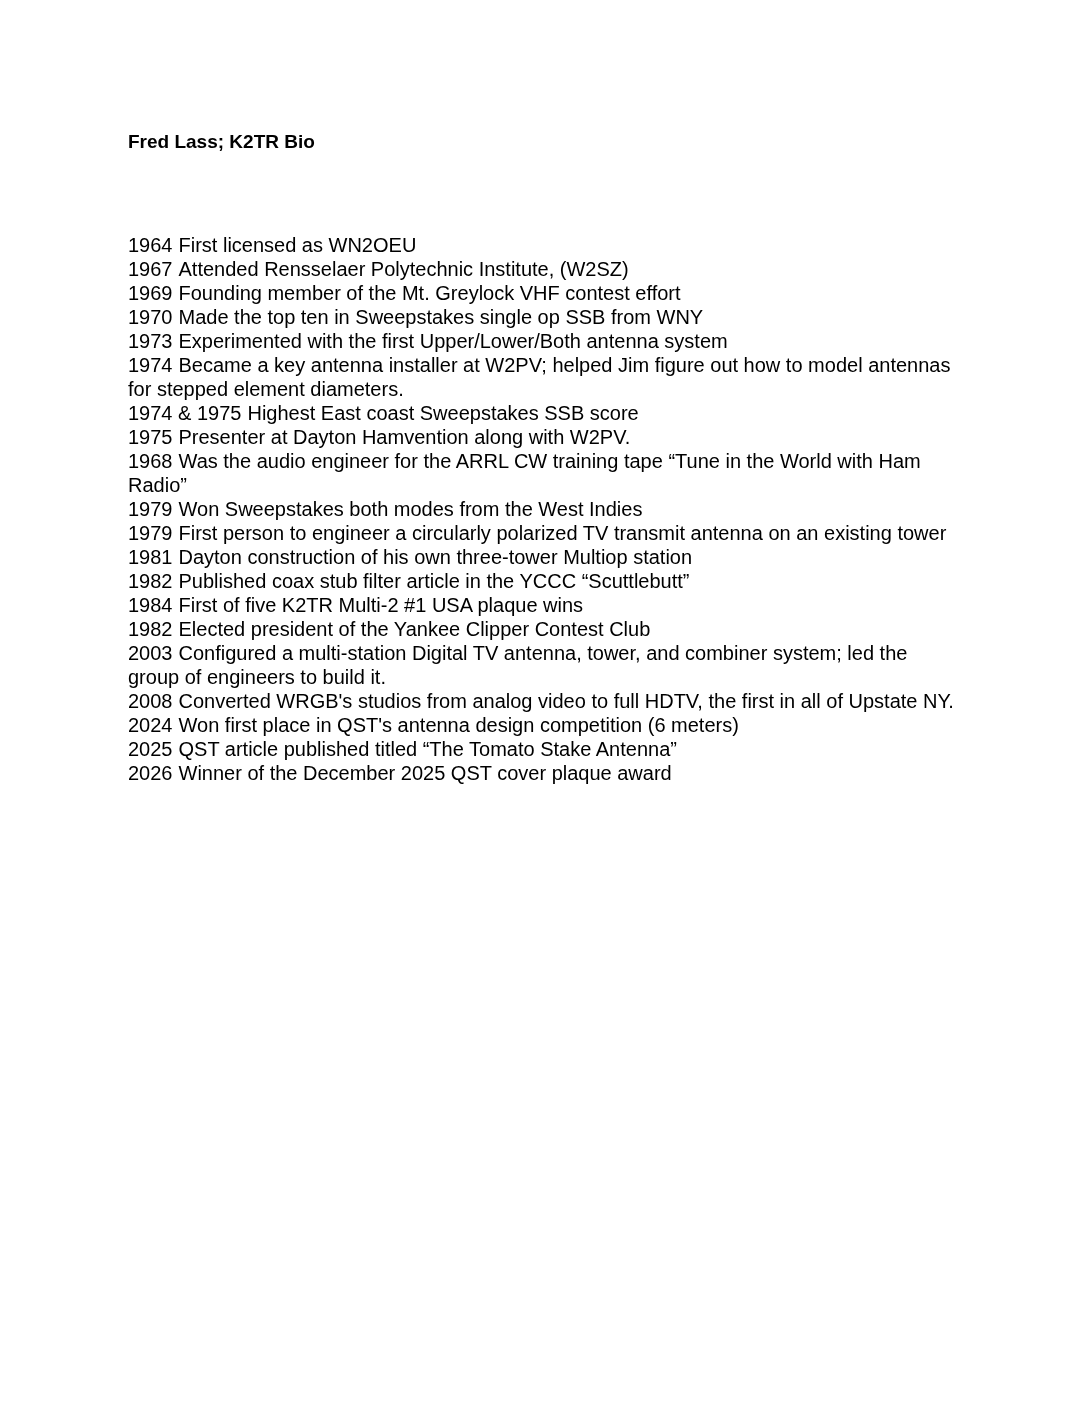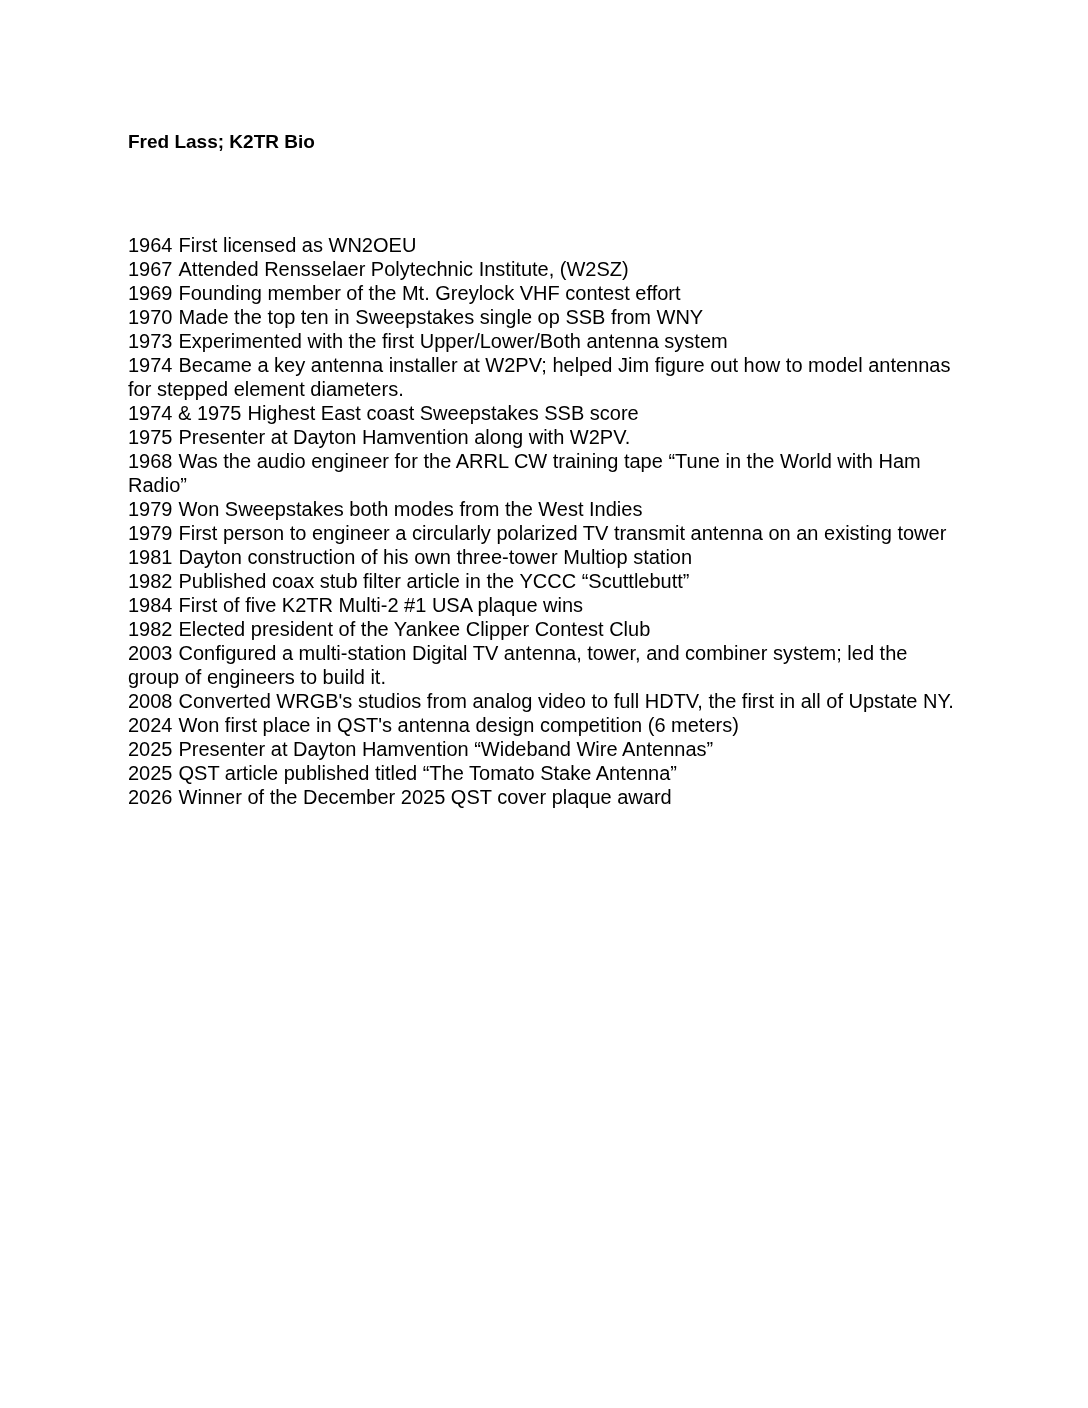--- a/index.html
+++ b/index.html
@@ -58,17 +58,16 @@
       <p class="entry"><span class="year">1968</span><span class="entry-text">Was the audio engineer for the ARRL CW training tape “Tune in the World with Ham Radio”</span></p>
       <p class="entry"><span class="year">1979</span><span class="entry-text">Won Sweepstakes both modes from the West Indies</span></p>
       <p class="entry"><span class="year">1979</span><span class="entry-text">First person to engineer a circularly polarized TV transmit antenna on an existing tower</span></p>
       <p class="entry"><span class="year">1981</span><span class="entry-text">Dayton construction of his own three-tower Multiop station</span></p>
       <p class="entry"><span class="year">1982</span><span class="entry-text">Published coax stub filter article in the YCCC “Scuttlebutt”</span></p>
       <p class="entry"><span class="year">1984</span><span class="entry-text">First of five K2TR Multi-2 #1 USA plaque wins</span></p>
       <p class="entry"><span class="year">1982</span><span class="entry-text">Elected president of the Yankee Clipper Contest Club</span></p>
       <p class="entry"><span class="year">2003</span><span class="entry-text">Configured a multi-station Digital TV antenna, tower, and combiner system; led the group of engineers to build it.</span></p>
       <p class="entry"><span class="year">2008</span><span class="entry-text">Converted WRGB's studios from analog video to full HDTV, the first in all of Upstate NY.</span></p>
       <p class="entry"><span class="year">2024</span><span class="entry-text">Won first place in QST's antenna design competition (6 meters)</span></p>
-      <p class="entry"><span class="year">2025</span><span class="entry-text">Presenter at Dayton Hamvention “Wideband Wire Antennas”</span></p>
       <p class="entry"><span class="year">2025</span><span class="entry-text">QST article published titled “The Tomato Stake Antenna”</span></p>
       <p class="entry"><span class="year">2026</span><span class="entry-text">Winner of the December 2025 QST cover plaque award</span></p>
     </div>
 </div>
 
 </body></html>

